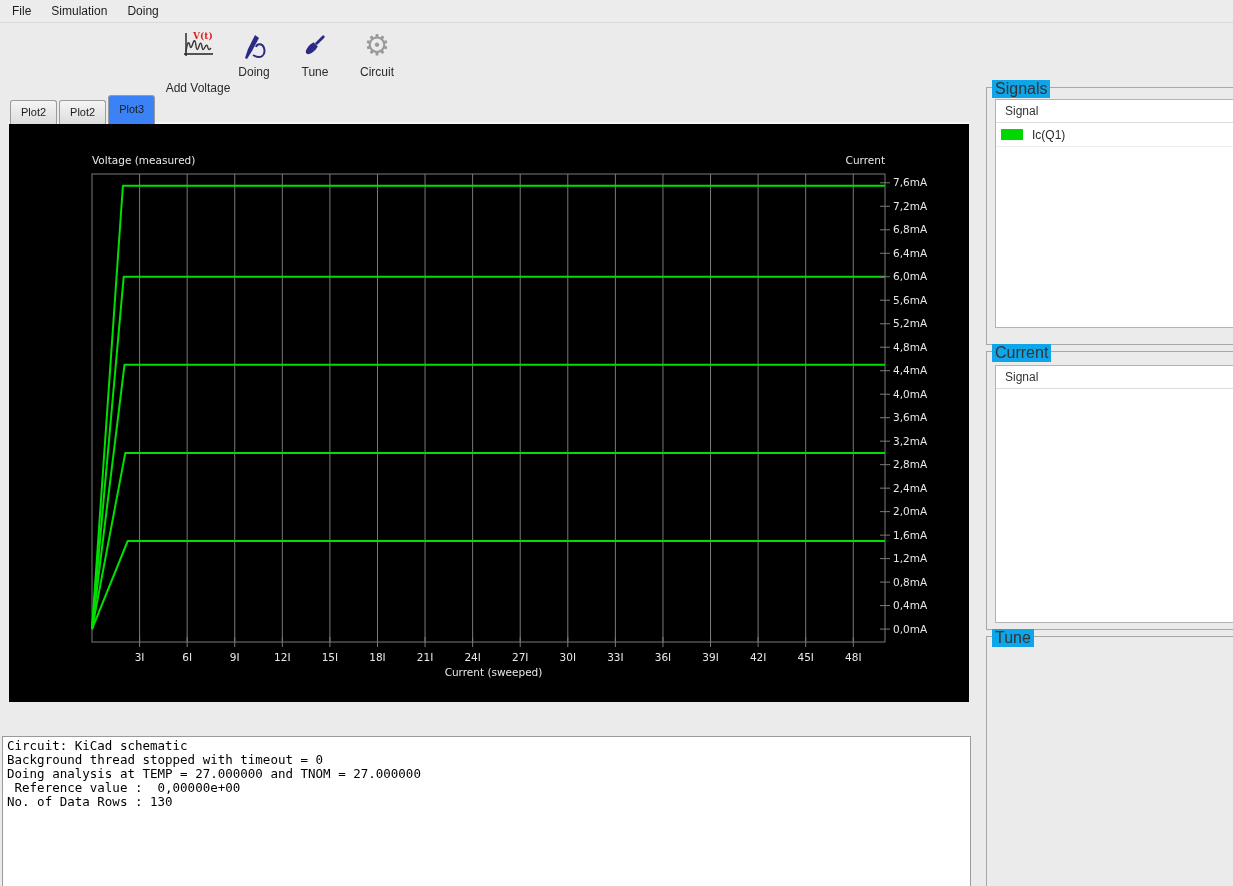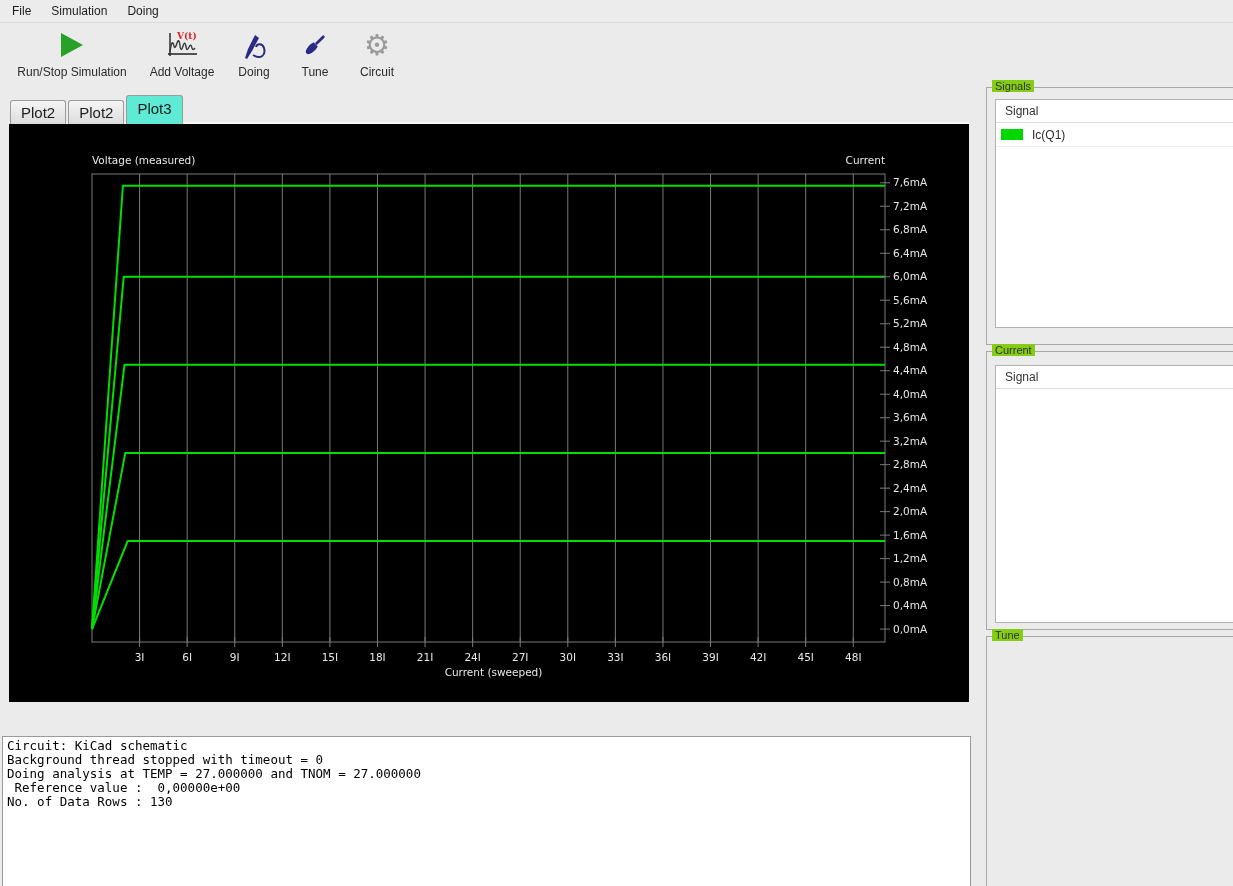--- a/index.html
+++ b/index.html
@@ -19,63 +19,55 @@
   .toolbar{position:absolute;left:0;top:23px;width:1233px;height:64px;}
   .tb-btn{position:absolute;top:4px;display:flex;flex-direction:column;align-items:center;cursor:default;}
   .tb-icon{height:36px;display:flex;align-items:center;justify-content:center;}
   .tb-label{margin-top:2px;color:#2b2b2b;white-space:nowrap;}
   .gear-glyph{font-size:29px;line-height:29px;color:#9a9a9a;font-family:"DejaVu Sans",sans-serif;}
   
   .tabstrip{position:absolute;left:10px;top:95px;height:29px;display:flex;align-items:flex-end;z-index:3;}
   .tab{height:23px;line-height:23px;padding:0 10px;margin-right:2px;
     background:linear-gradient(#f5f5f5,#dcdcdc);
     border:1px solid #9b9b9b;border-bottom:none;
-    border-radius:3px 3px 0 0;color:#1d1d1d;font-size:15px;cursor:default;}
-  .tab.active{height:28px;line-height:26px;background:#5eead4;z-index:4;position:relative;}
+    border-radius:3px 3px 0 0;color:#1d1d1d;font-size:11px;cursor:default;}
+  .tab.active{height:28px;line-height:26px;background:#3b82f6;z-index:4;position:relative;}
   .page-edge{position:absolute;left:8px;top:122px;width:962px;height:2px;background:#f7f7f7;z-index:1;}
   
   .plot-panel{position:absolute;left:9px;top:124px;width:960px;height:578px;background:#000;z-index:2;}
   
   .console{position:absolute;left:2px;top:723px;width:969px;height:161px;
     background:#ffffff;border:1px solid #9a9a9a;box-sizing:border-box;
     font-family:"DejaVu Sans Mono","Liberation Mono",monospace;
     font-size:12.5px;line-height:14.2px;color:#000;
     padding:2px 4px;white-space:pre;overflow:hidden;}
   
   .groupbox{position:absolute;left:986px;width:278px;border:1px solid #a8a8a8;box-sizing:border-box;background:#ebebeb;}
-  .groupbox .legend{position:absolute;top:-8px;left:5px;background:#84cc16;padding:0 3px;color:#333;font-size:11px;}
+  .groupbox .legend{position:absolute;top:-8px;left:5px;background:#0ea5e9;padding:0 3px;color:#333;font-size:16px;}
   .panel-list{position:absolute;left:8px;top:11px;width:262px;background:#fff;border:1px solid #b3b3b3;box-sizing:border-box;overflow:hidden;}
   .panel-list .list-header{height:22px;line-height:22px;padding-left:9px;color:#333;border-bottom:1px solid #dcdcdc;background:#fff;}
   .signal-row{height:23px;display:flex;align-items:center;border-bottom:1px solid #ededed;}
   .signal-swatch{width:22px;height:11px;margin-left:5px;margin-right:9px;}
   #signals-box{top:87px;height:258px;}
   #signals-box .panel-list{height:229px;}
   #cursors-box{top:351px;height:279px;}
   #cursors-box .panel-list{top:13px;height:258px;}
   #tune-box{top:636px;height:252px;}
 </style>
 </head>
 <body>
 
 <div class="menubar">
   <span class="menu-item">File</span>
   <span class="menu-item">Simulation</span>
   <span class="menu-item">Doing</span>
 </div>
 
 <div class="toolbar">
-  <div class="tb-btn" style="left:8px;width:128px;">
-    <span class="tb-icon">
-      <svg width="26" height="26" viewBox="0 0 26 26">
-          <polygon points="2,1 24,13 2,25" fill="#28a128"></polygon>
-        </svg>
-    </span>
-    <span class="tb-label">Run/Stop Simulation</span>
-  </div>
-  <div class="tb-btn" style="left:143px;width:78px;">
+  <div class="tb-btn" style="left:159px;width:78px;gap:16px;">
     <span class="tb-icon">
       <svg width="36" height="32" viewBox="0 0 36 32">
         <text x="13" y="10" font-size="9" font-weight="bold" fill="#dd2222" font-family="DejaVu Serif, serif">V(t)</text>
         <path d="M6 4 V27 M4 25 H33" stroke="#222" stroke-width="1.4" fill="none"></path>
         <path d="M6 23 Q8 8 10 17 Q11 21 13 14 Q15 8 16 17 Q17 24 19 17 Q21 11 22 18 Q23 23 25 18 Q27 14 28 19 Q29 22 31 19" stroke="#3a3a3a" stroke-width="1.4" fill="none"></path>
       </svg>
     </span>
     <span class="tb-label">Add Voltage</span>
   </div>
   <div class="tb-btn" style="left:228px;width:52px;">

